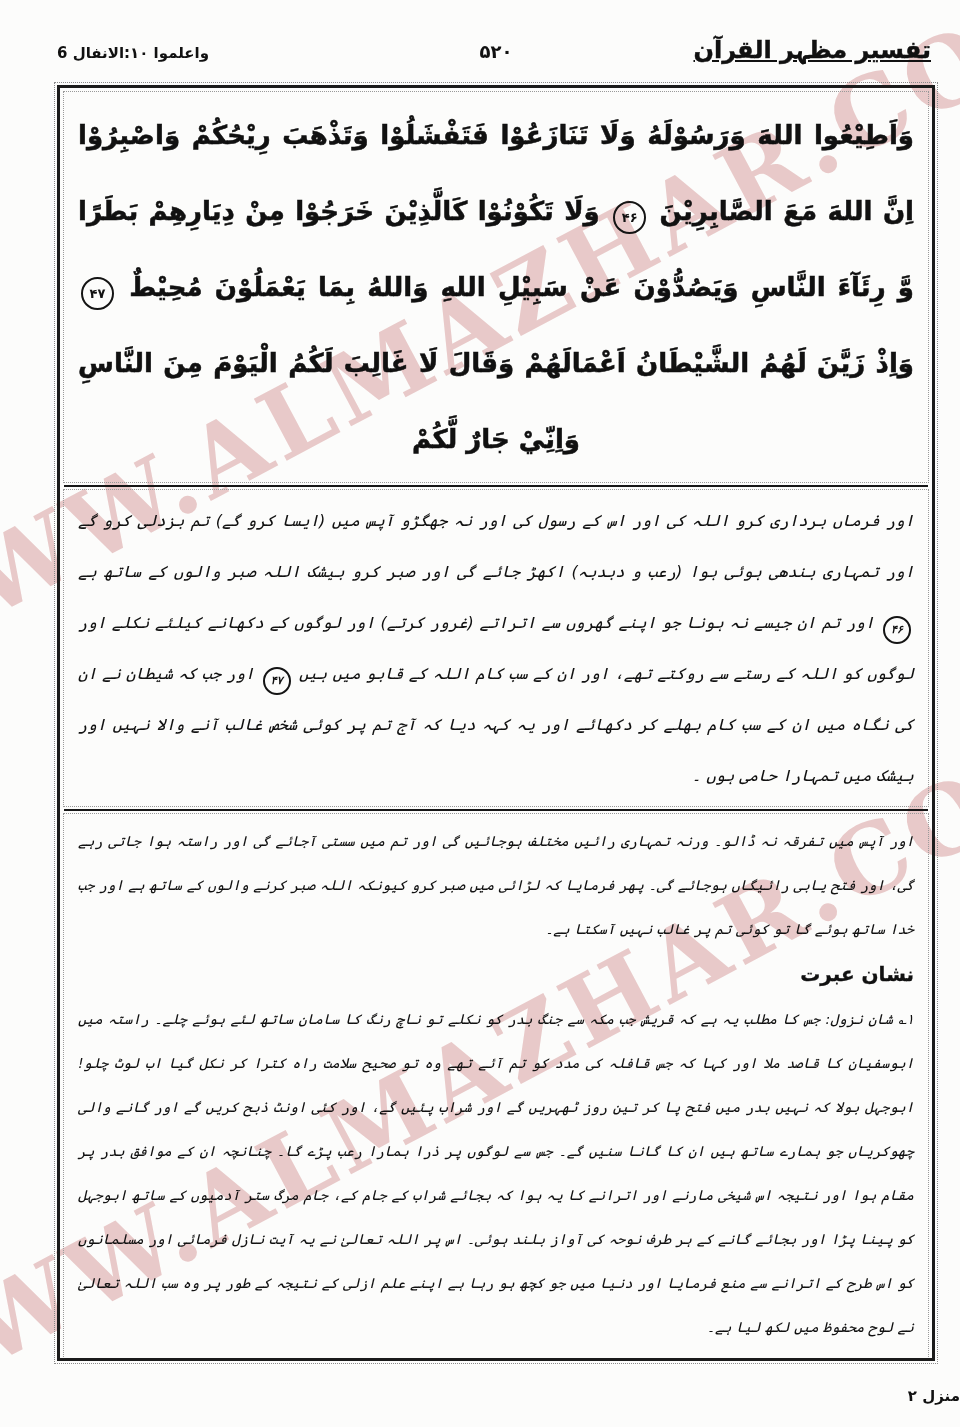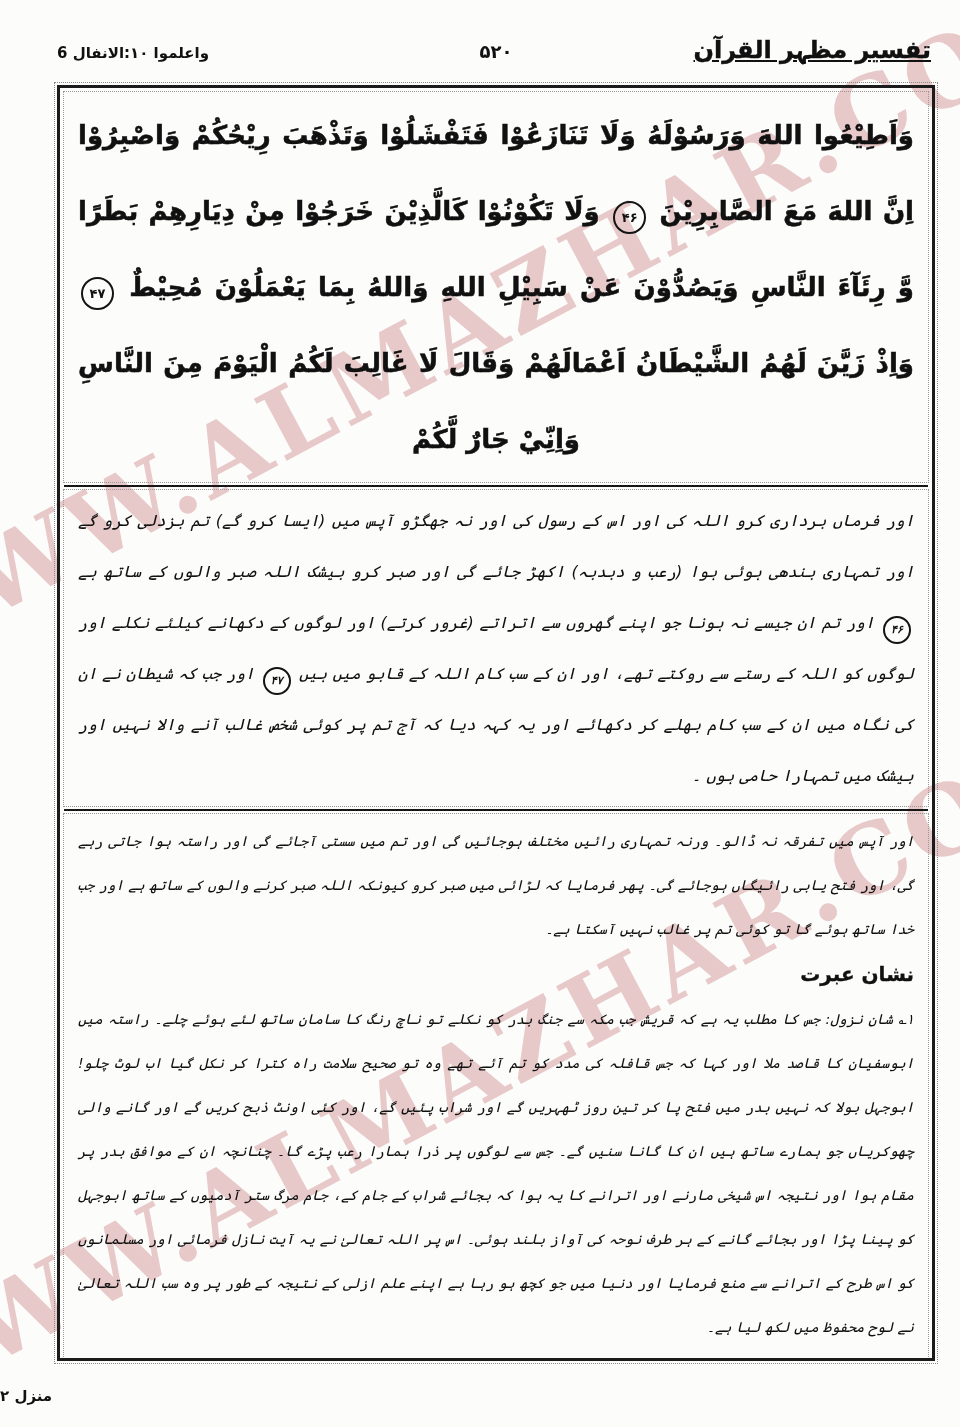--- a/index.html
+++ b/index.html
@@ -112,21 +112,21 @@
     font-size:11px;font-weight:bold;
     vertical-align:-5px;margin:0 3px;
     -webkit-text-stroke:0;
     line-height:1;
   }
   .quran .vnum{width:29px;height:29px;font-size:13px;vertical-align:-2px;}
 
   
   .footer{
     position:absolute;bottom:22px;left:0;width:100%;
-    text-align:left;z-index:2;
+    text-align:right;z-index:2;
   }
   .footer span{font-size:15px;font-weight:bold;direction:rtl;}
 </style>
 </head>
 <body>
 
 <div class="page">
 
   <div class="watermark wm1">WWW.ALMAZHAR.COM</div>
   <div class="watermark wm2">WWW.ALMAZHAR.COM</div>

